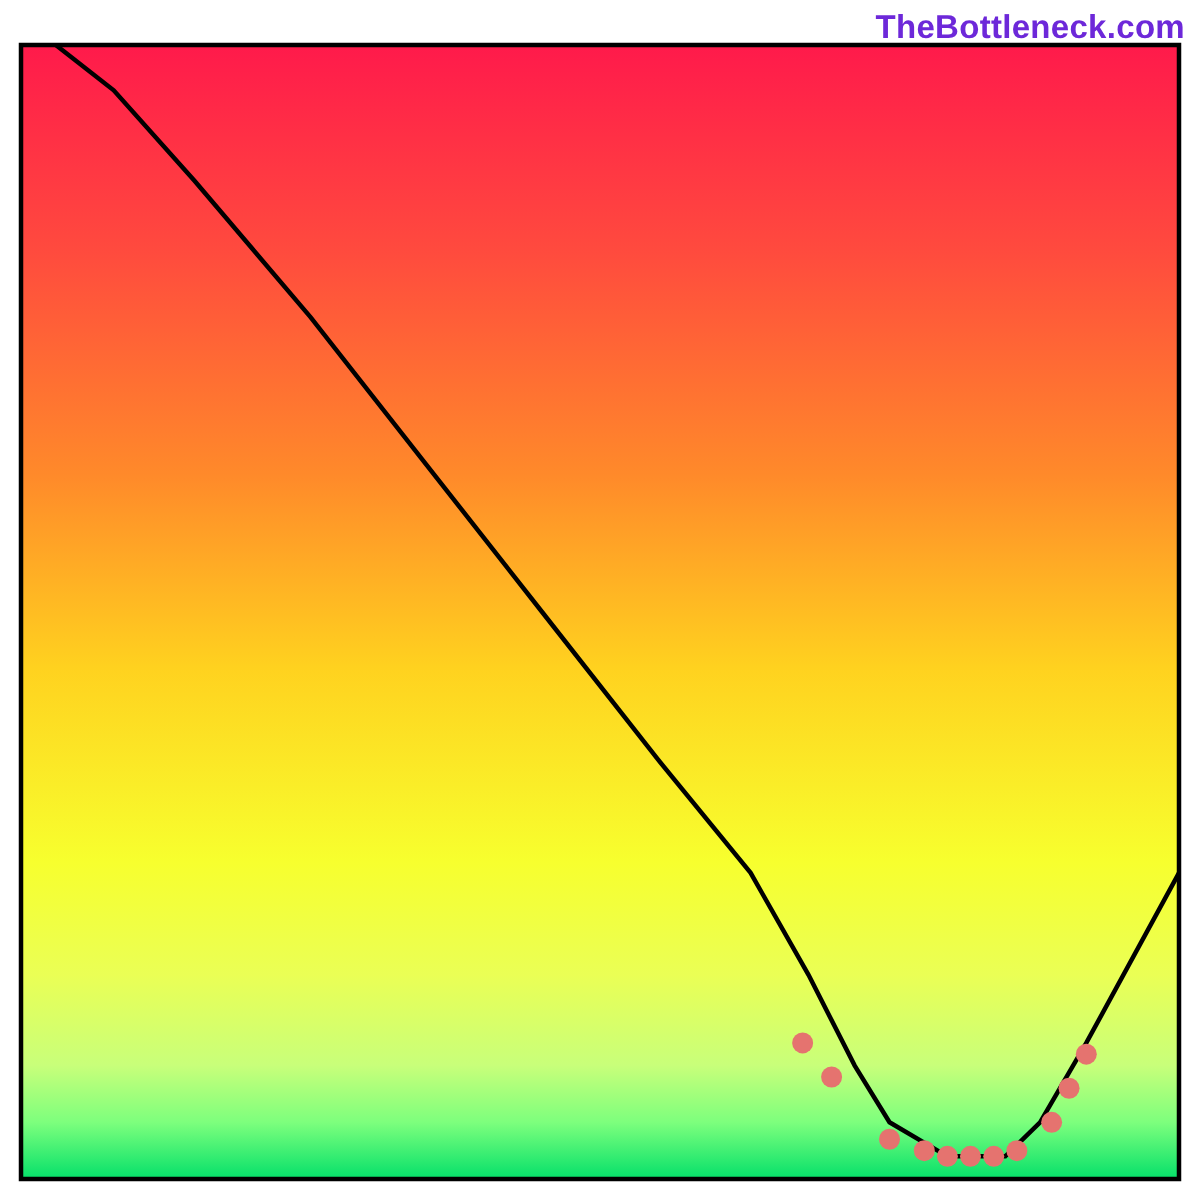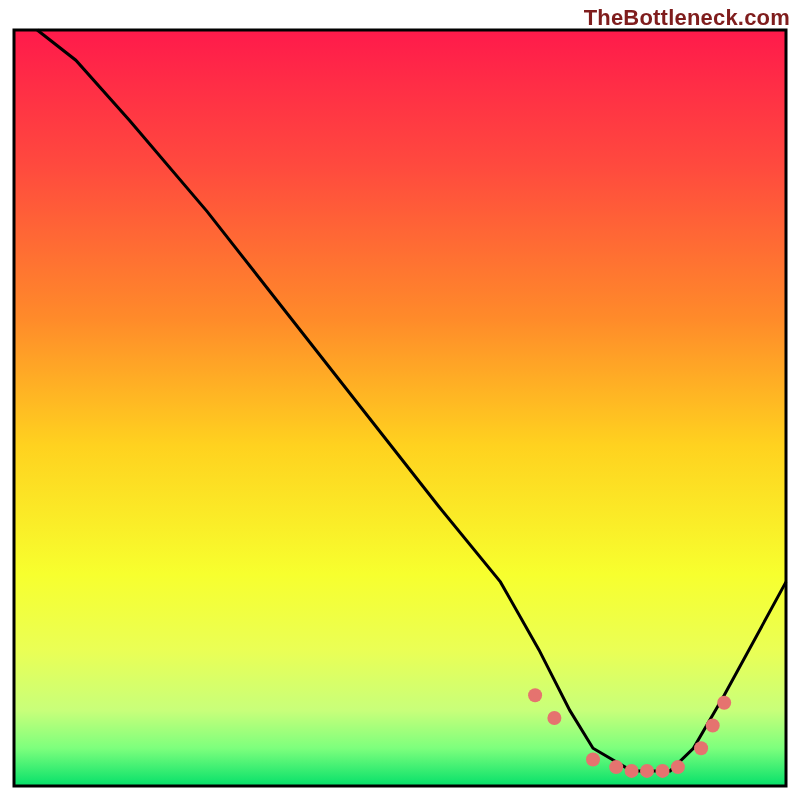--- a/index.html
+++ b/index.html
@@ -1,17 +1,17 @@
 <!DOCTYPE html>
 <html><head>
 <meta charset="utf-8">
 <style>
   html,body{margin:0;padding:0;width:800px;height:800px;overflow:hidden;background:#fff;font-family:Arial,Helvetica,sans-serif}
   .stage{position:relative;width:800px;height:800px}
-  .water{position:absolute;top:5px;right:10px;font-size:22px;font-weight:600;color:#7f1d1d;letter-spacing:.2px}
+  .water{position:absolute;top:5px;right:10px;font-size:22px;font-weight:600;color:#6d28d9;letter-spacing:.2px}
   svg{position:absolute;left:0;top:0}
 </style>
 </head>
 <body>
 <div class="stage">
 
 <div class="water">TheBottleneck.com</div>
 
 <svg id="plot" width="800" height="800">
   <defs>

